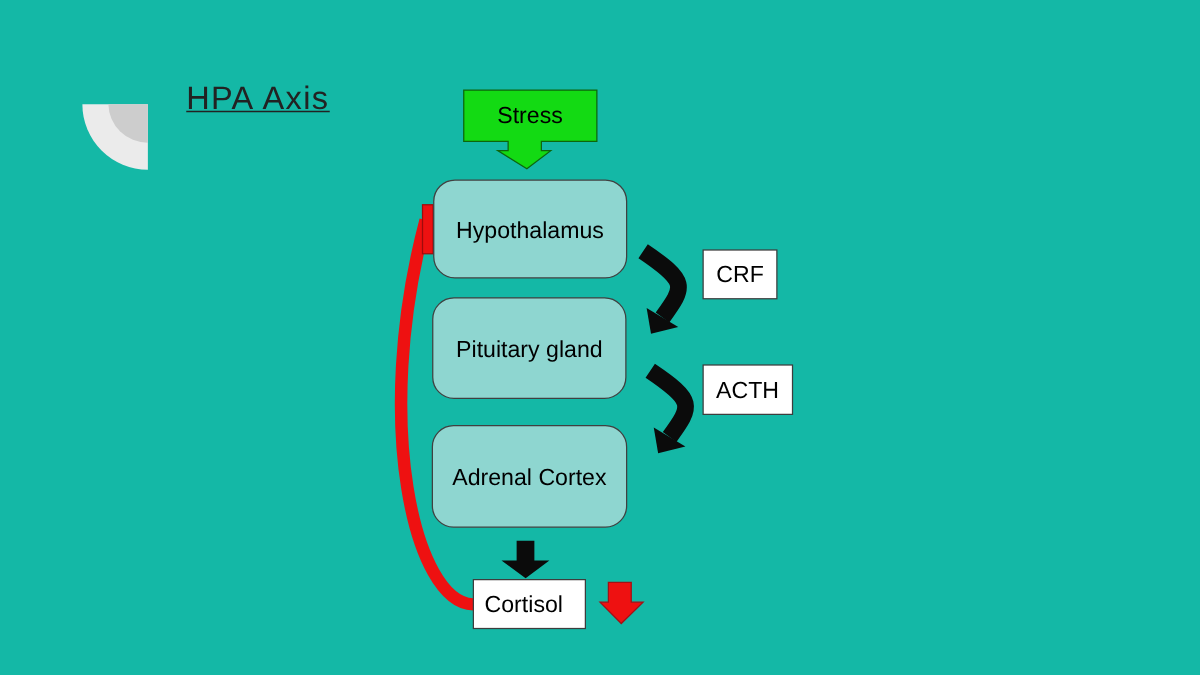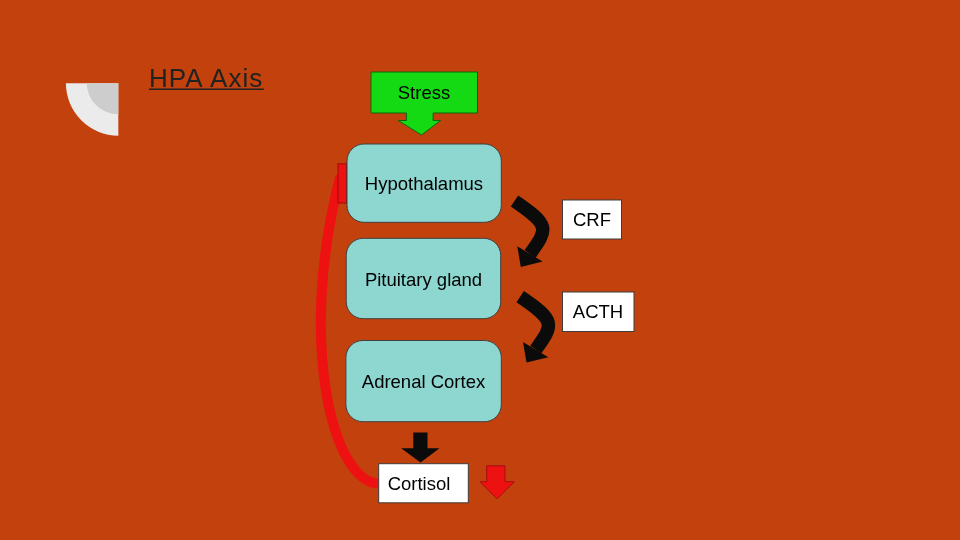--- a/index.html
+++ b/index.html
@@ -1,16 +1,16 @@
 <!DOCTYPE html>
 <html><head>
 <meta charset="utf-8">
 <style>
   html,body{margin:0;padding:0;background:#ffffff;}
-  #slide{position:relative;width:960px;height:540px;background:#c2410c;overflow:hidden;}
+  #slide{position:relative;width:960px;height:540px;background:#14b8a6;overflow:hidden;}
   svg{display:block;}
   text{font-family:"Liberation Sans",sans-serif;}
 </style>
 </head>
 <body>
 <div id="slide">
 <svg width="960" height="540" viewBox="0 0 960 540" xmlns="http://www.w3.org/2000/svg">
 
   <path d="M 65.9 83.3 L 118.3 83.3 L 118.3 135.7 A 52.4 52.4 0 0 1 65.9 83.3 Z" fill="#ebebeb"></path>
   <path d="M 86.7 83.3 L 118.3 83.3 L 118.3 114.2 A 31.5 31.5 0 0 1 86.7 83.3 Z" fill="#cdcdcd"></path>

